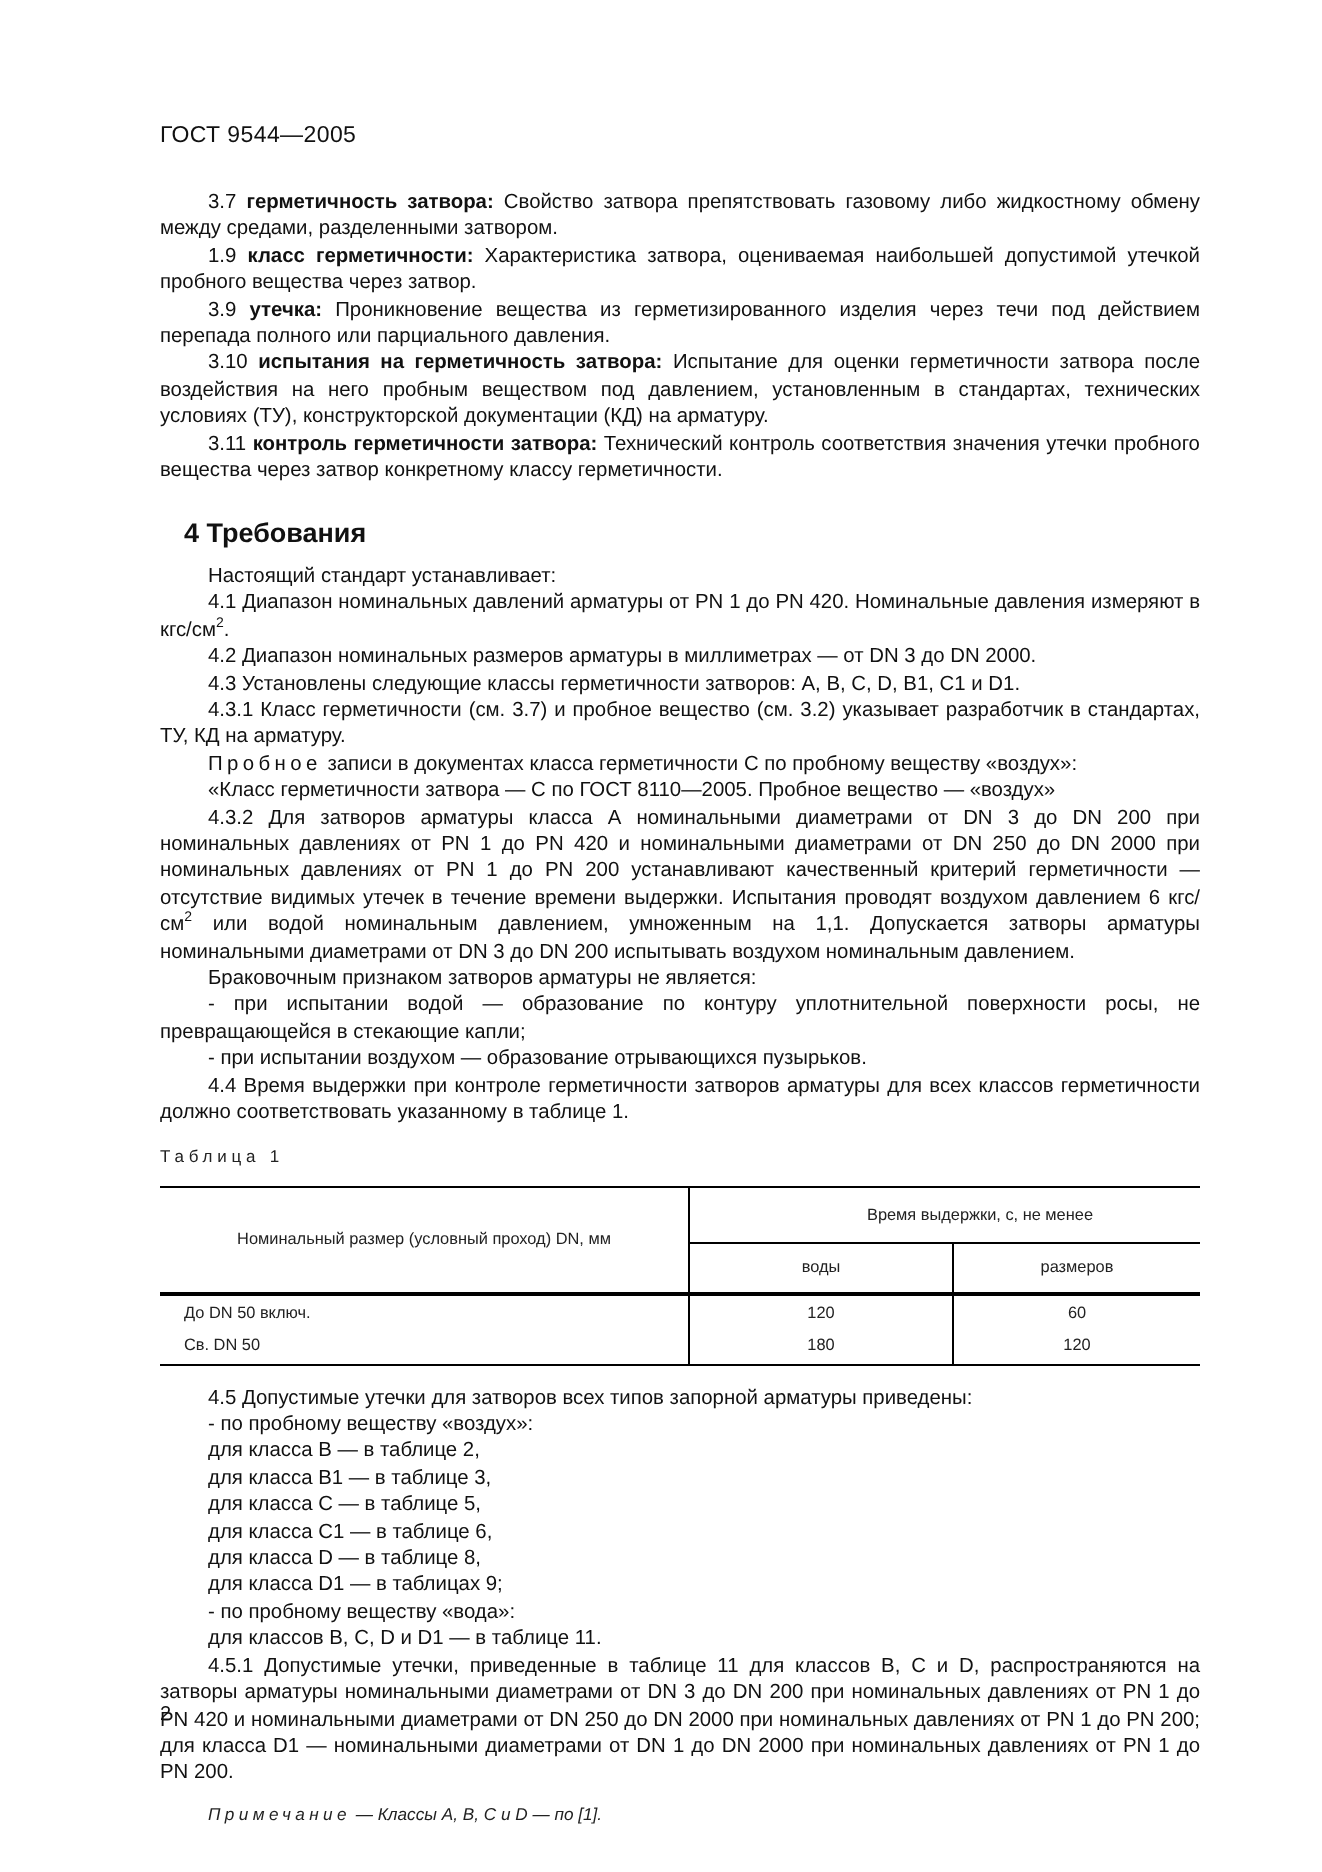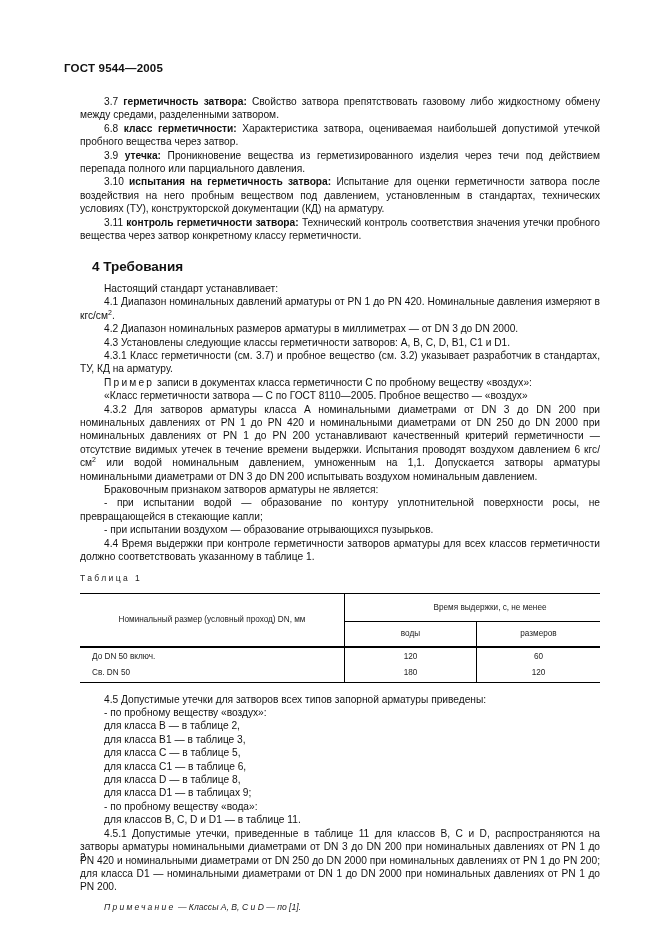--- a/index.html
+++ b/index.html
@@ -1,18 +1,18 @@
 <!DOCTYPE html>
 <html><head>
   <meta charset="utf-8">
   <style>
     html, body { margin: 0; padding: 0; background: #ffffff; }
     body { width: 661px; height: 936px; position: relative; overflow: hidden;
            font-family: "Liberation Sans", sans-serif; color: #111; }
-    .page-header { position: absolute; left: 64px; top: 62px; font-size: 11.5px; font-weight: bold; letter-spacing: 0.2px; }
+    .page-header { position: absolute; left: 80px; top: 62px; font-size: 11.5px; font-weight: normal; letter-spacing: 0.2px; }
     .content { position: absolute; left: 80px; top: 95px; width: 520px; font-size: 10.2px; line-height: 13.4px; }
     p { margin: 0; text-align: justify; }
     .ind { text-indent: 24px; }
     .lst { padding-left: 24px; text-align: left; }
     .term { font-weight: bold; }
     .section-title { font-size: 13.5px; font-weight: bold; margin: 18px 0 8px 12px; }
     .spaced { letter-spacing: 2.2px; }
     sup { font-size: 7px; line-height: 0; vertical-align: super; }
     .table-label { font-size: 8.5px; letter-spacing: 2.4px; margin: 9px 0 7px 0; color: #222; }
     table { width: 520px; border-collapse: collapse; font-size: 8.2px; color: #222; }
@@ -37,21 +37,21 @@
 <div class="page-header">ГОСТ  9544—2005</div>
 
 <div class="content">
 
   <p class="ind">
     <span>3.7</span>
     <span class="term">герметичность затвора:</span>
     <span>Свойство затвора препятствовать газовому либо жидкостному обмену между средами, разделенными затвором.</span>
   </p>
   <p class="ind">
-    <span>6.8</span>
+    <span>1.9</span>
     <span class="term">класс герметичности:</span>
     <span>Характеристика затвора, оцениваемая наибольшей допустимой утечкой пробного вещества через затвор.</span>
   </p>
   <p class="ind">
     <span>3.9</span>
     <span class="term">утечка:</span>
     <span>Проникновение вещества из герметизированного изделия через течи под действием перепада полного или парциального давления.</span>
   </p>
   <p class="ind">
     <span>3.10</span>
@@ -64,21 +64,21 @@
     <span>Технический контроль соответствия значения утечки пробного вещества через затвор конкретному классу герметичности.</span>
   </p>
 
   <div class="section-title">4  Требования</div>
 
   <p class="ind">Настоящий стандарт устанавливает:</p>
   <p class="ind"><span>4.1  Диапазон номинальных давлений арматуры от PN 1 до PN 420. Номинальные давления измеряют в кгс/см</span><sup>2</sup><span>.</span></p>
   <p class="ind">4.2  Диапазон номинальных размеров арматуры в миллиметрах — от DN 3 до DN 2000.</p>
   <p class="ind">4.3  Установлены следующие классы герметичности затворов: A, B, C, D, B1, C1 и D1.</p>
   <p class="ind">4.3.1  Класс герметичности (см. 3.7) и пробное вещество (см. 3.2) указывает разработчик в стандартах, ТУ, КД на арматуру.</p>
-  <p class="ind"><span class="spaced">Пример</span><span> записи в документах класса герметичности С по пробному веществу «воздух»:</span></p>
+  <p class="ind"><span class="spaced">Пробное</span><span> записи в документах класса герметичности С по пробному веществу «воздух»:</span></p>
   <p class="ind">«Класс герметичности затвора — С по ГОСТ 8110—2005. Пробное вещество — «воздух»</p>
   <p class="ind"><span>4.3.2  Для затворов арматуры класса А номинальными диаметрами от DN 3 до DN 200 при номинальных давлениях от PN 1 до PN 420 и номинальными диаметрами от DN 250 до DN 2000 при номинальных давлениях от PN 1 до PN 200 устанавливают качественный критерий герметичности — отсутствие видимых утечек в течение времени выдержки. Испытания проводят воздухом давлением  6 кгс/см</span><sup>2</sup><span> или водой номинальным давлением, умноженным на 1,1. Допускается затворы арматуры номинальными диаметрами  от DN 3 до DN 200 испытывать воздухом номинальным давлением.</span></p>
   <p class="ind">Браковочным признаком затворов арматуры не является:</p>
   <p class="ind">- при испытании водой — образование по контуру уплотнительной поверхности росы, не превращающейся в стекающие капли;</p>
   <p class="ind">- при испытании воздухом — образование  отрывающихся пузырьков.</p>
   <p class="ind">4.4  Время выдержки при контроле герметичности затворов арматуры для всех классов герметичности должно соответствовать указанному в таблице 1.</p>
 
   <div class="table-label">Таблица 1</div>
 
   <table>

